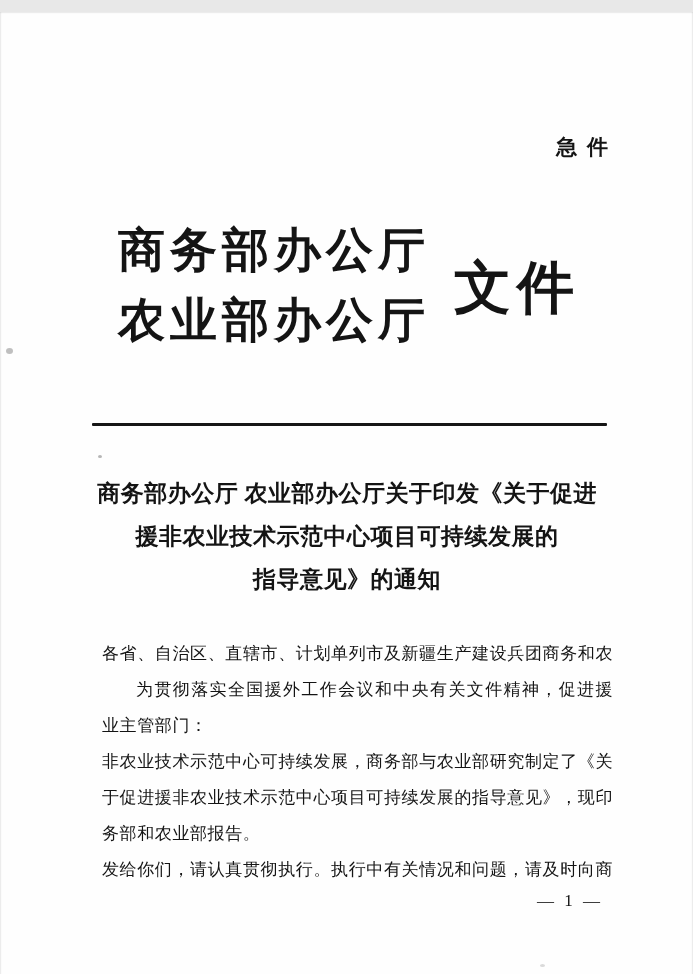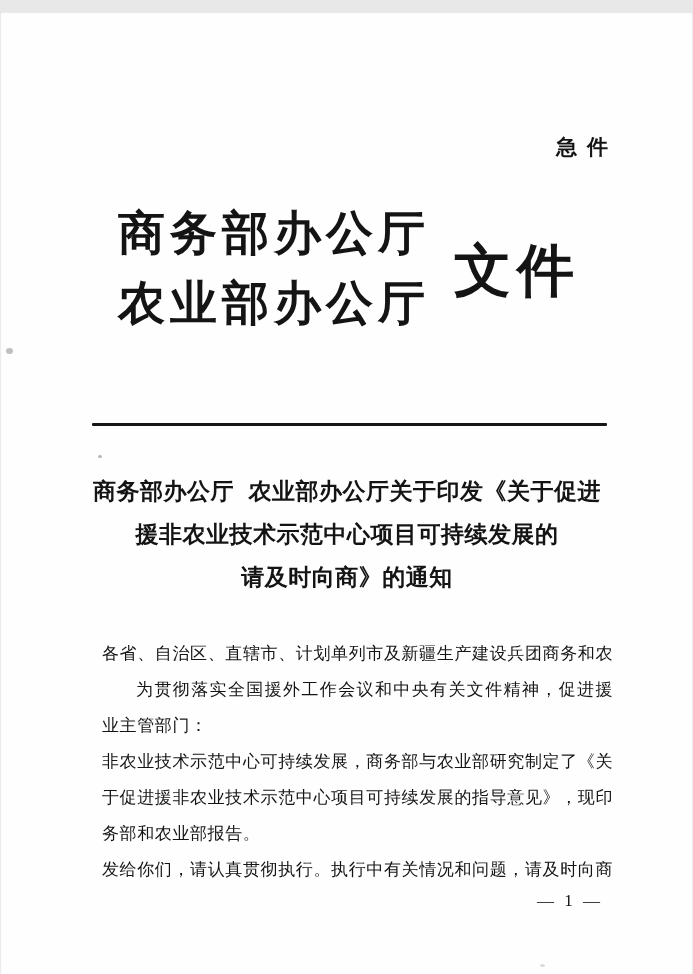--- a/index.html
+++ b/index.html
@@ -23,21 +23,21 @@
     font-family: "Liberation Sans", "DejaVu Sans", sans-serif;
     font-weight: bold;
     font-size: 21px;
     letter-spacing: 2px;
     white-space: nowrap;
   }
 
   
   .letterhead {
     position: absolute;
-    top: 186px;
+    top: 203px;
     left: 118px;
     display: flex;
     align-items: center;
     justify-content: flex-end;
   }
   .org-lines {
     font-weight: bold;
     font-size: 47px;
     line-height: 70px;
     letter-spacing: 5px;
@@ -79,21 +79,20 @@
   .title-block {
     position: absolute;
     top: 460px;
     left: 92px;
     width: 510px;
     text-align: center;
     font-weight: bold;
     font-size: 23px;
     line-height: 43px;
     letter-spacing: 0.5px;
-    font-family: Liberation Mono, monospace;
   }
   .title-line { white-space: nowrap; }
 
   
   .body-block {
     position: absolute;
     top: 624px;
     left: 102px;
     width: 511px;
     font-size: 17px;
@@ -141,21 +140,21 @@
     </div>
     <div class="doc-word">文件</div>
   </div>
 
 
   <div class="rule"></div>
 
   <div class="title-block">
     <div class="title-line">商务部办公厅 农业部办公厅关于印发《关于促进</div>
     <div class="title-line">援非农业技术示范中心项目可持续发展的</div>
-    <div class="title-line">请及时向商》的通知</div>
+    <div class="title-line">指导意见》的通知</div>
   </div>
 
   <div class="body-block">
     <div class="body-line jline">各省、自治区、直辖市、计划单列市及新疆生产建设兵团商务和农</div>
     <div class="body-line jline indent">为贯彻落实全国援外工作会议和中央有关文件精神，促进援</div>
     <div class="body-line">业主管部门：</div>
     <div class="body-line jline">非农业技术示范中心可持续发展，商务部与农业部研究制定了《关</div>
     <div class="body-line jline">于促进援非农业技术示范中心项目可持续发展的指导意见》，现印</div>
     <div class="body-line">务部和农业部报告。</div>
     <div class="body-line jline">发给你们，请认真贯彻执行。执行中有关情况和问题，请及时向商</div>

